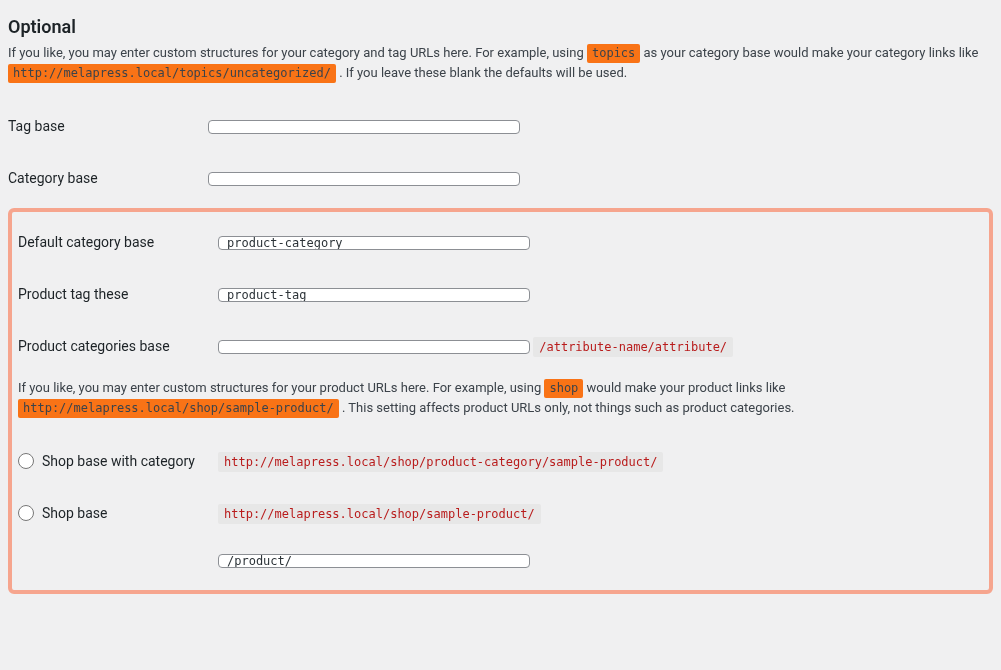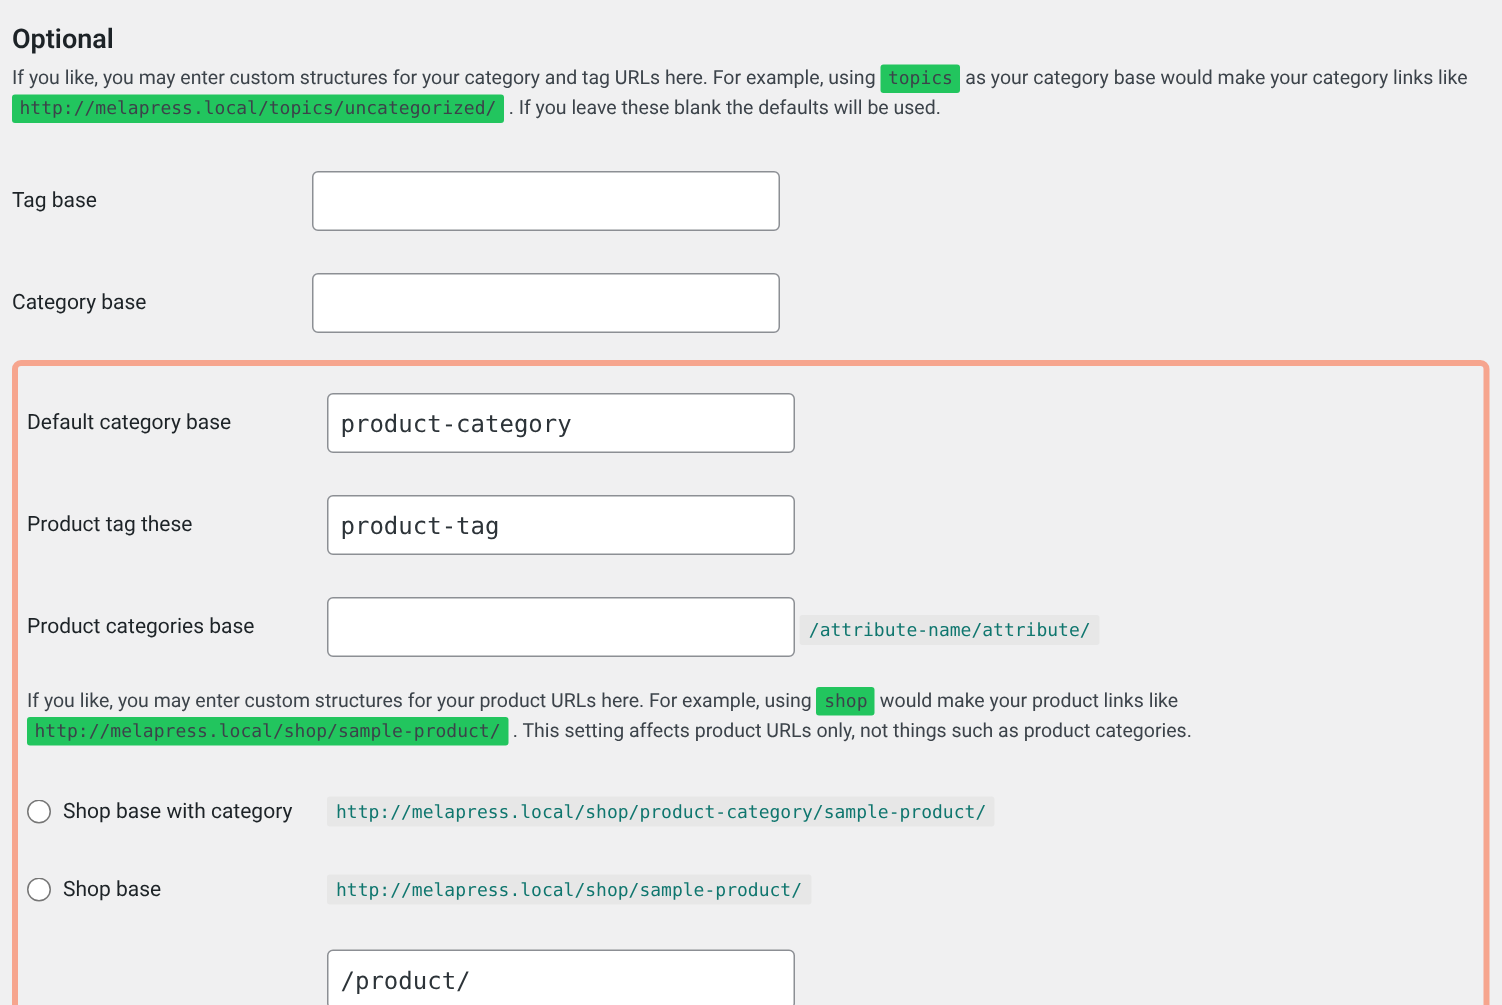--- a/index.html
+++ b/index.html
@@ -23,21 +23,21 @@
   }
   p.desc {
     font-size: 13px;
     color: #3c434a;
     margin: 6px 0 18px 0;
     line-height: 1.5;
   }
   code {
     font-family: Consolas, Monaco, monospace;
     font-size: 12px;
-    background: #22c55e;
+    background: #f97316;
     padding: 2px 5px 3px 5px;
     border-radius: 2px;
     color: #3c434a;
   }
   table.form-table {
     width: 100%;
     border-collapse: collapse;
   }
   table.form-table th {
     text-align: left;
@@ -47,27 +47,27 @@
     width: 200px;
     padding: 18px 10px 18px 0;
     vertical-align: middle;
   }
   table.form-table td {
     padding: 14px 0;
     vertical-align: middle;
   }
   input[type="text"] {
     font-family: Consolas, Monaco, monospace;
-    font-size: 16px;
+    font-size: 12px;
     padding: 3px 8px;
     border: 1px solid #8c8f94;
     border-radius: 4px;
     background: #fff;
     color: #2c3338;
-    height: 40px;
+    height: 14px;
     width: 312px;
   }
   input[type="radio"] {
     width: 16px;
     height: 16px;
     margin: 0 8px 0 0;
     vertical-align: middle;
     accent-color: #2271b1;
   }
   .radio-label {
@@ -84,21 +84,21 @@
   .opt-row {
     display: flex;
     align-items: center;
   }
   td .inline-code {
     font-family: Consolas, Monaco, monospace;
     font-size: 12px;
     background: #e7e7e7;
     padding: 3px 6px;
     border-radius: 2px;
-    color: #0f766e;
+    color: #b91c1c;
   }
 </style>
 </head>
 <body>
 
 <div class="wrap">
 
   <h2>Optional</h2>
 
   <p class="desc">

